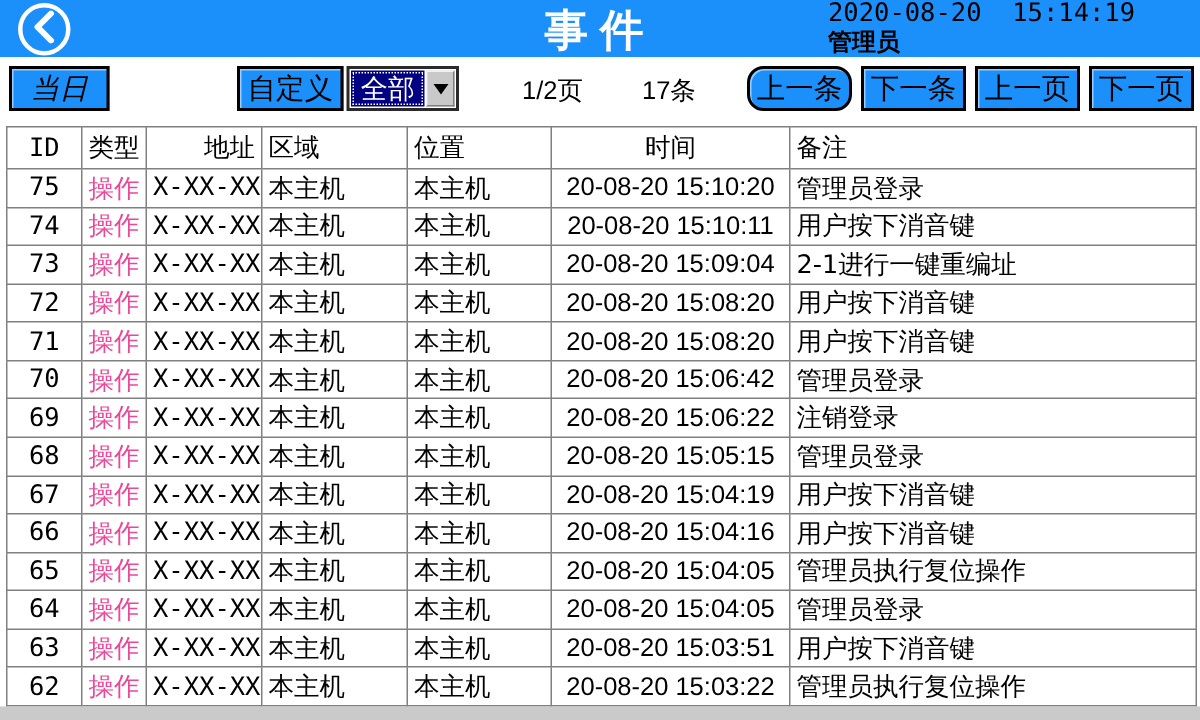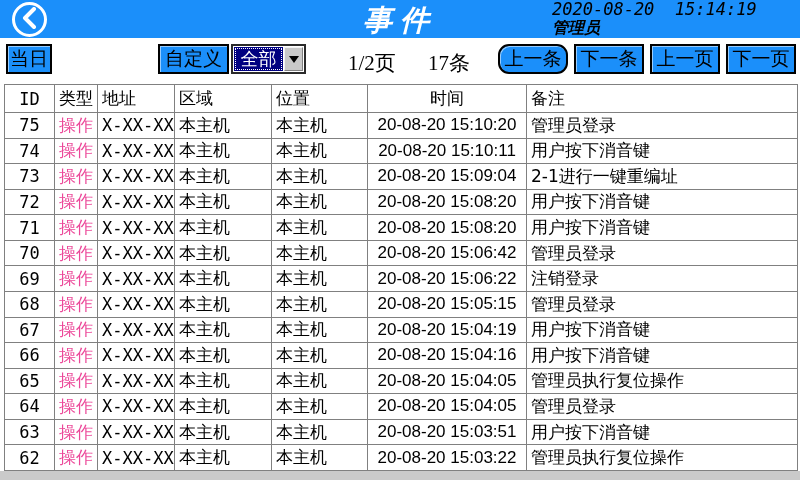--- a/index.html
+++ b/index.html
@@ -1,38 +1,38 @@
 <!DOCTYPE html>
 <html><head>
 <meta charset="utf-8">
 <style>
   * { margin:0; padding:0; box-sizing:border-box; }
   html,body { width:800px; height:480px; overflow:hidden; background:#fff;
               font-family:"DejaVu Sans", "Liberation Sans", sans-serif; }
   .stage { position:relative; width:800px; height:480px; background:#fff; }
 
   
-  .topbar { position:absolute; left:0; top:0; width:800px; height:38px; background:#1b8ffa;font-style:italic; }
+  .topbar { position:absolute; left:0; top:0; width:800px; height:38px; background:#1b8ffa; }
   .back-btn { position:absolute; left:12px; top:2px; width:35px; height:35px;
               border:3px solid #fff; border-radius:50%; background:transparent;
               display:flex; align-items:center; justify-content:center; cursor:pointer; }
   .page-title { position:absolute; left:0; top:1px; width:800px; text-align:center;
                 color:#fff; font-size:29px; font-weight:bold; letter-spacing:8px; }
   .session { position:absolute; left:552px; top:0; width:246px; color:#000; }
   .session .dt { font-family:"DejaVu Sans Mono", monospace; font-size:17px; line-height:19px; white-space:pre; }
   .session .usr { font-size:16px; font-weight:bold; line-height:18px; }
 
   
   .toolbar { position:absolute; left:0; top:38px; width:800px; height:46px; background:#fff; }
   .tb-btn { position:absolute; top:6px; height:30px; background:#1b8ffa;
             border:2px solid #000; box-shadow:inset 1px 1px 0 rgba(255,255,255,.55);
             color:#000; font-size:19px; font-family:inherit;
             display:flex; align-items:center; justify-content:center; cursor:pointer; }
-  .tb-text { position:absolute; top:11px; font-size:21px; color:#000;
-             font-family:Liberation Serif, serif; white-space:pre; }
+  .tb-text { position:absolute; top:11px; font-size:17px; color:#000;
+             font-family:Liberation Sans, sans-serif; white-space:pre; }
 
   
   .combo { position:absolute; left:231px; top:6px; width:75px; height:30px;
            background:#fff; border:2px solid #2a2a2a; display:flex; cursor:pointer; }
   .combo-value { flex:1; margin:1px; background:#000080; color:#fff; font-size:18px;
                  display:flex; align-items:center; justify-content:center;
                  outline:1px dotted #fff; outline-offset:-2px; }
   .combo-arrow { width:19px; margin:1px 1px 1px 0; background:#c9c9c9;
                  border:1px solid #808080; border-top-color:#f2f2f2; border-left-color:#f2f2f2;
                  display:flex; align-items:center; justify-content:center; }
@@ -43,21 +43,21 @@
   .event-table { position:absolute; left:4px; top:84px; width:794px; height:387px;
                  border-collapse:collapse; table-layout:fixed; font-size:17px; color:#000; }
   .event-table th, .event-table td { border:1px solid #808080; padding:0 4px; overflow:hidden;
                                      white-space:nowrap; font-weight:normal; }
   .event-table th { height:28px; }
   .event-table td { height:25px; }
   .c-id   { width:50px;  text-align:center; font-family:"DejaVu Sans Mono", monospace; }
   .c-type { width:43px;  text-align:center; }
   td.c-type { color:#ec4899; }
   .c-addr { width:77px;  text-align:left; font-family:"DejaVu Sans Mono", monospace; }
-  th.c-addr { text-align:left; }
+  th.c-addr { text-align:right; }
   .c-area { width:97px;  text-align:left; }
   .c-loc  { width:96px;  text-align:left; }
   .c-time { width:159px; text-align:center; font-family:Liberation Sans, sans-serif; white-space:pre; }
   .c-note { text-align:left; }
 
   
   .hscroll { position:absolute; left:0; top:471px; width:800px; height:9px; background:#cacaca; }
 </style>
 </head>
 <body>
@@ -73,21 +73,21 @@
       </span>
     </div>
     <div class="page-title">事件</div>
     <div class="session">
       <div class="dt">2020-08-20  15:14:19</div>
       <div class="usr">管理员</div>
     </div>
   </div>
 
   <div class="toolbar">
-    <button class="tb-btn" style="left:6px; width:46px;">当日</button>
+    <button class="tb-btn" style="left:6px; width:67px;font-style:italic;">当日</button>
     <button class="tb-btn" style="left:158px; width:71px;">自定义</button>
 
     <div class="combo">
       <div class="combo-value">全部</div>
       <div class="combo-arrow">
         <span></span>
       </div>
     </div>
 
     <div class="tb-text" style="left:348px;">1/2页</div>

